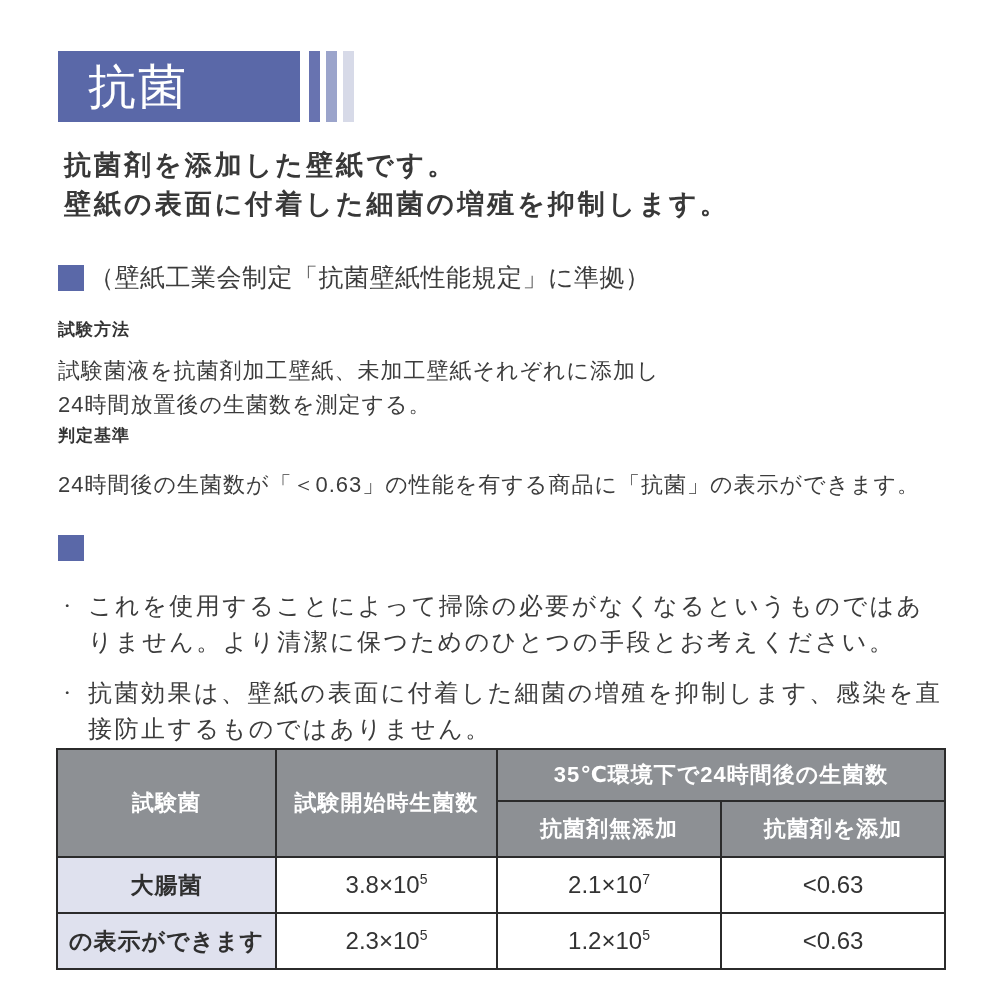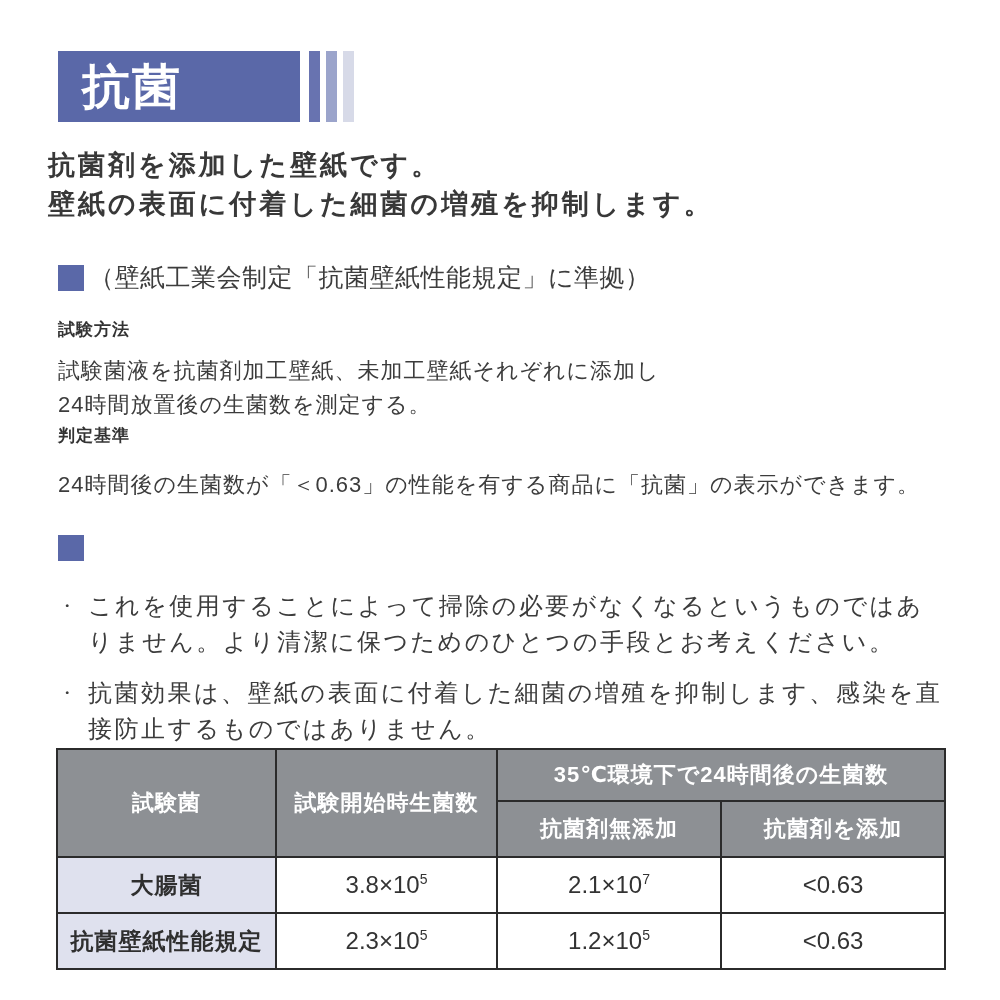--- a/index.html
+++ b/index.html
@@ -16,30 +16,30 @@
   html,body{background:#ffffff;}
   body{
     width:1000px;height:1000px;position:relative;overflow:hidden;
     font-family:"Liberation Sans","DejaVu Sans",sans-serif;
     color:var(--text);
   }
   
   .banner-row{position:absolute;left:58px;top:51px;display:flex;align-items:stretch;height:71px;}
   .banner-main{
     width:242px;background:var(--accent-blue);color:#ffffff;
-    font-size:48px;font-weight:bold;display:flex;align-items:center;
-    padding-left:24px;letter-spacing:2px;
+    font-size:48px;font-weight:normal;display:flex;align-items:center;
+    padding-left:30px;letter-spacing:2px;
   }
   .stripes{display:flex;margin-left:9px;}
   .stripe{width:11px;height:71px;margin-right:6px;}
   .stripe.s1{background:var(--stripe1);}
   .stripe.s2{background:var(--stripe2);}
   .stripe.s3{background:var(--stripe3);margin-right:0;}
   
-  .intro{position:absolute;left:48px;top:146px;font-size:27px;font-weight:600;
+  .intro{position:absolute;left:64px;top:146px;font-size:27px;font-weight:600;
     letter-spacing:3px;line-height:39px;color:#383838;}
   
   .section-heading{position:absolute;left:58px;display:flex;align-items:center;}
   .sq{width:26px;height:26px;background:var(--accent-blue);flex:0 0 auto;margin-right:5px;}
   .heading-text{font-size:29px;font-weight:bold;color:#2f2f2f;letter-spacing:1px;white-space:nowrap;}
   .heading-note{font-size:25px;font-weight:400;color:#3d3d3d;letter-spacing:0.5px;white-space:nowrap;}
   .heading-caution .heading-text{font-size:30px;letter-spacing:3px;}
   
   .sub-label{position:absolute;left:58px;font-size:17px;font-weight:bold;color:#333333;letter-spacing:1px;}
   .body-line{position:absolute;left:58px;font-size:22px;font-weight:400;color:#3c3c3c;letter-spacing:1px;}
@@ -132,19 +132,19 @@
     <th class="h-sub">抗菌剤無添加</th>
     <th class="h-sub">抗菌剤を添加</th>
   </tr>
   <tr>
     <td class="row-label">大腸菌</td>
     <td class="val"><span>3.8×10</span><sup>5</sup></td>
     <td class="val"><span>2.1×10</span><sup>7</sup></td>
     <td class="val"><span>&lt;0.63</span></td>
   </tr>
   <tr>
-    <td class="row-label">抗菌壁紙性能規定</td>
+    <td class="row-label">の表示ができます</td>
     <td class="val"><span>2.3×10</span><sup>5</sup></td>
     <td class="val"><span>1.2×10</span><sup>5</sup></td>
     <td class="val"><span>&lt;0.63</span></td>
   </tr>
 </tbody>
   </table>
 
 </body></html>

